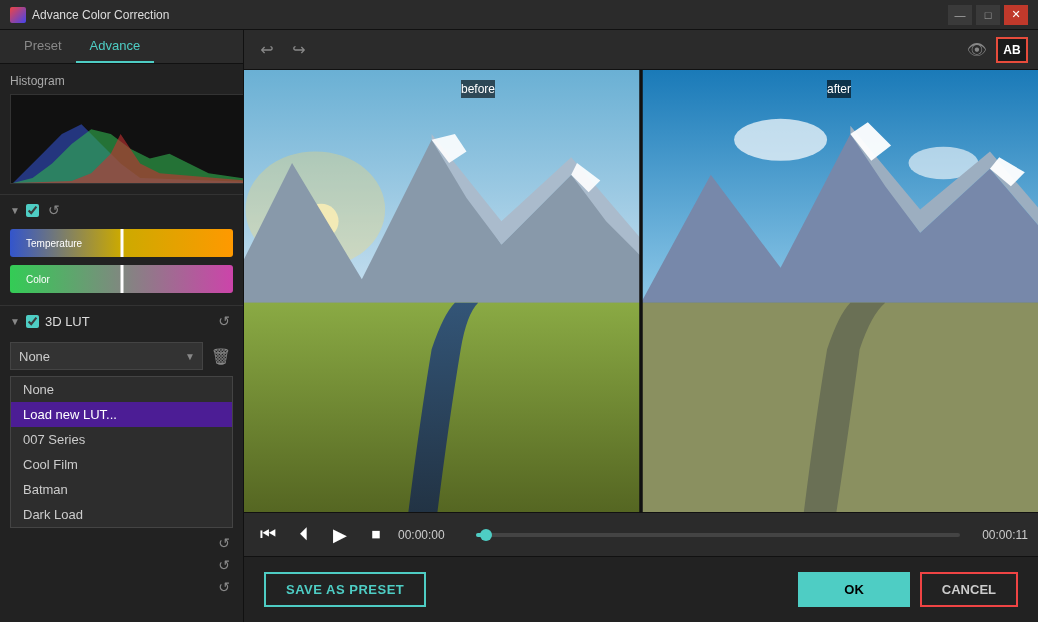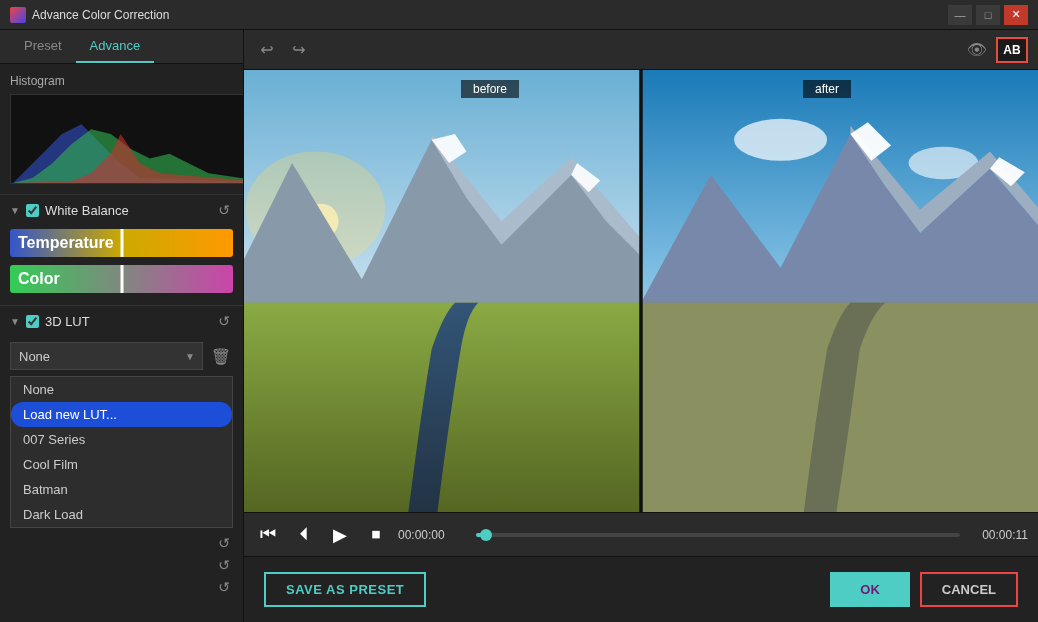--- a/index.html
+++ b/index.html
@@ -156,24 +156,24 @@
       overflow: hidden;
     }
     .slider-track.temperature {
       background: linear-gradient(to right, #3355cc, #ccaa00, #ff9900);
     }
     .slider-track.tint {
       background: linear-gradient(to right, #33cc55, #cc44aa);
     }
     .slider-label {
       position: absolute;
-      left: 8px;
+      left: 16px;
       color: #fff;
-      font-size: 16px;
-      font-weight: 700;
+      font-size: 10px;
+      font-weight: 400;
       z-index: 1;
     }
     .slider-value {
       position: absolute;
       right: 8px;
       color: #fff;
       font-size: 12px;
       z-index: 1;
       margin-top: 40px;
     }
@@ -233,21 +233,21 @@
       background: #2d2d2d;
       border: 1px solid #444;
       overflow: hidden;
     }
     .dropdown-item {
       padding: 5px 12px;
       cursor: pointer;
       color: #ccc;
       font-size: 13px;
     }
-    .dropdown-item.highlighted { background: #1d4ed8; color: #fff; border-radius: 12px; }
+    .dropdown-item.highlighted { background: #4c1d95; color: #fff; }
 
     
     .param-row {
       padding: 2px 10px;
       display: flex;
       align-items: center;
     }
 
     
     .right-panel {
@@ -295,21 +295,21 @@
       flex: 1;
       position: relative;
       background: #000;
       overflow: hidden;
     }
     .before-label, .after-label {
       position: absolute;
       top: 10px;
       background: rgba(0,0,0,0.6);
       color: #fff;
-      padding: 2px 12px;
+      padding: 2px 0;
       font-size: 12px;
       z-index: 5;
     }
     .before-label { left: calc(50% - 180px); }
     .after-label { right: calc(50% - 210px); }
     
     .preview-svg {
       width: 100%; height: 100%;
     }
 
@@ -383,22 +383,22 @@
       padding: 8px 20px;
       font-size: 13px;
       font-weight: bold;
       cursor: pointer;
       letter-spacing: 0.5px;
     }
     .action-right { display: flex; gap: 10px; }
     .ok-btn {
       background: #4ecdc4;
       border: none;
-      color: #701a75;
-      padding: 8px 30px;
+      color: #000000;
+      padding: 8px 46px;
       font-size: 13px;
       font-weight: bold;
       cursor: pointer;
     }
     .cancel-btn {
       background: none;
       border: 2px solid #ef4444;
       color: #ccc;
       padding: 8px 20px;
       font-size: 13px;
@@ -440,21 +440,20 @@
           <path d="M0,90 L20,85 L40,70 L60,50 L80,35 L100,40 L120,55 L140,65 L160,60 L180,70 L200,80 L270,90 Z" fill="rgba(50,180,80,0.6)"></path>
 
           <path d="M0,90 L60,88 L80,80 L100,60 L110,40 L120,55 L130,70 L150,80 L270,90 Z" fill="rgba(200,50,50,0.6)"></path>
         </svg>
       </div>
     </div>
 
     <div class="section-header">
       <span class="section-chevron">▼</span>
       <input type="checkbox" class="section-checkbox" checked="" style="">
-      <span class="section-name">White Balance</span>
       <button class="reset-btn">↺</button>
     </div>
 
     <div class="slider-row">
       <div class="slider-track temperature">
         <span class="slider-label">Temperature</span>
         <div class="slider-handle"></div>
         <span class="slider-value">0.00</span>
       </div>
     </div>

